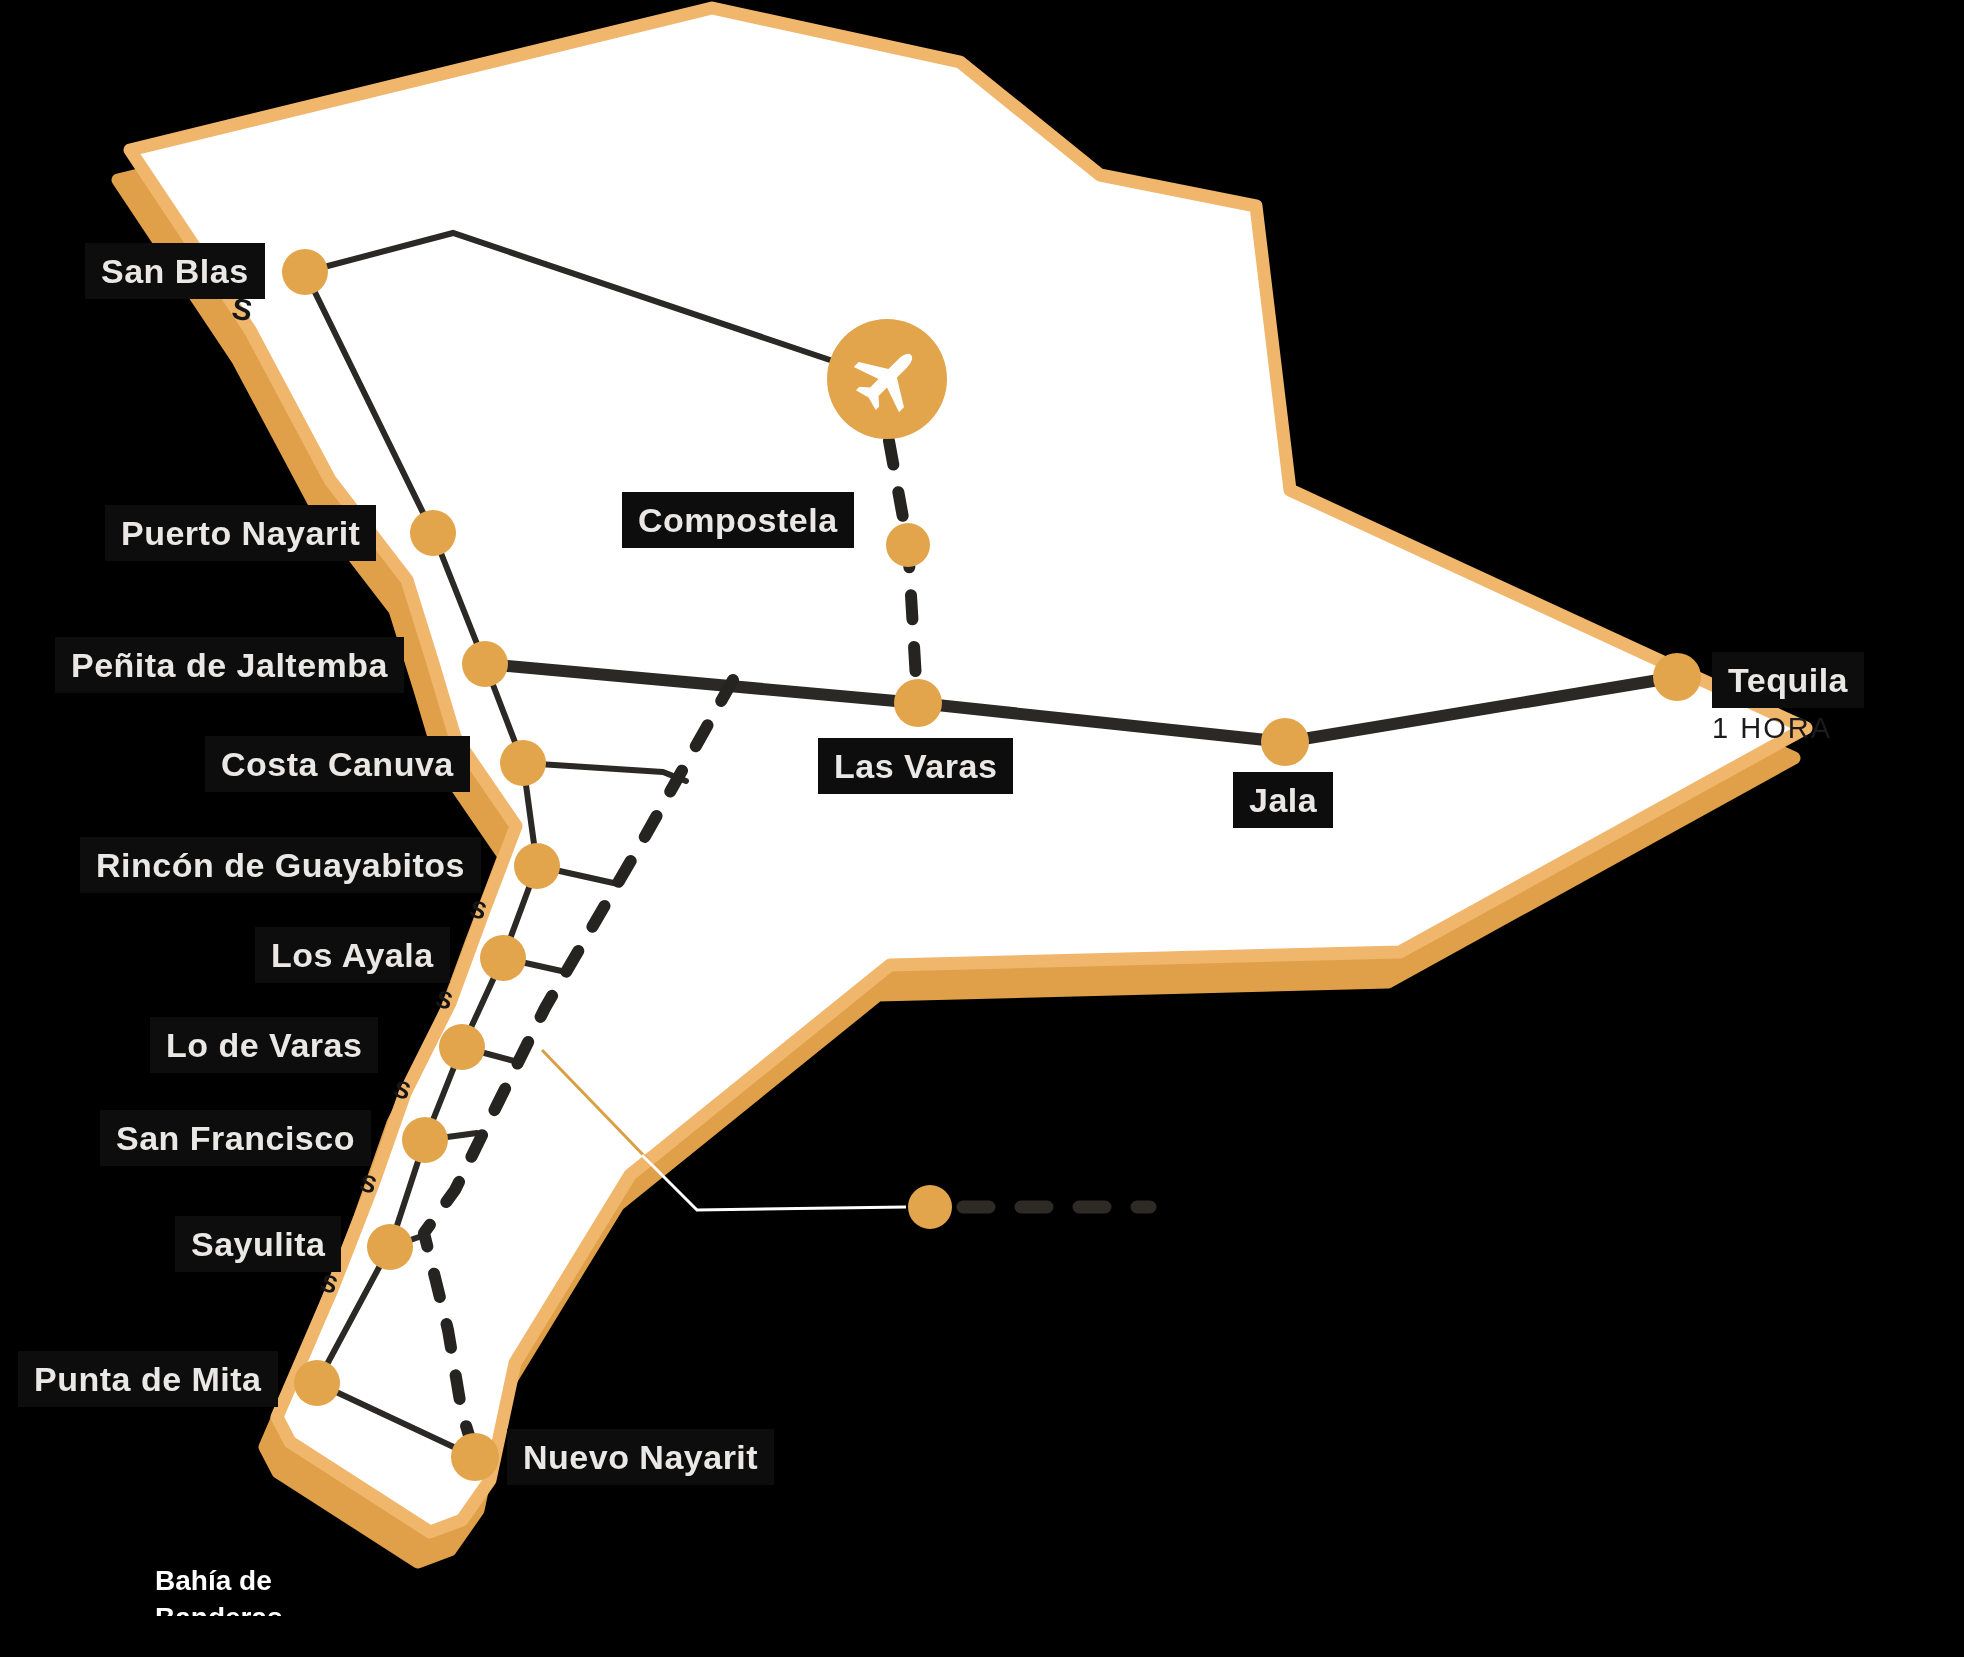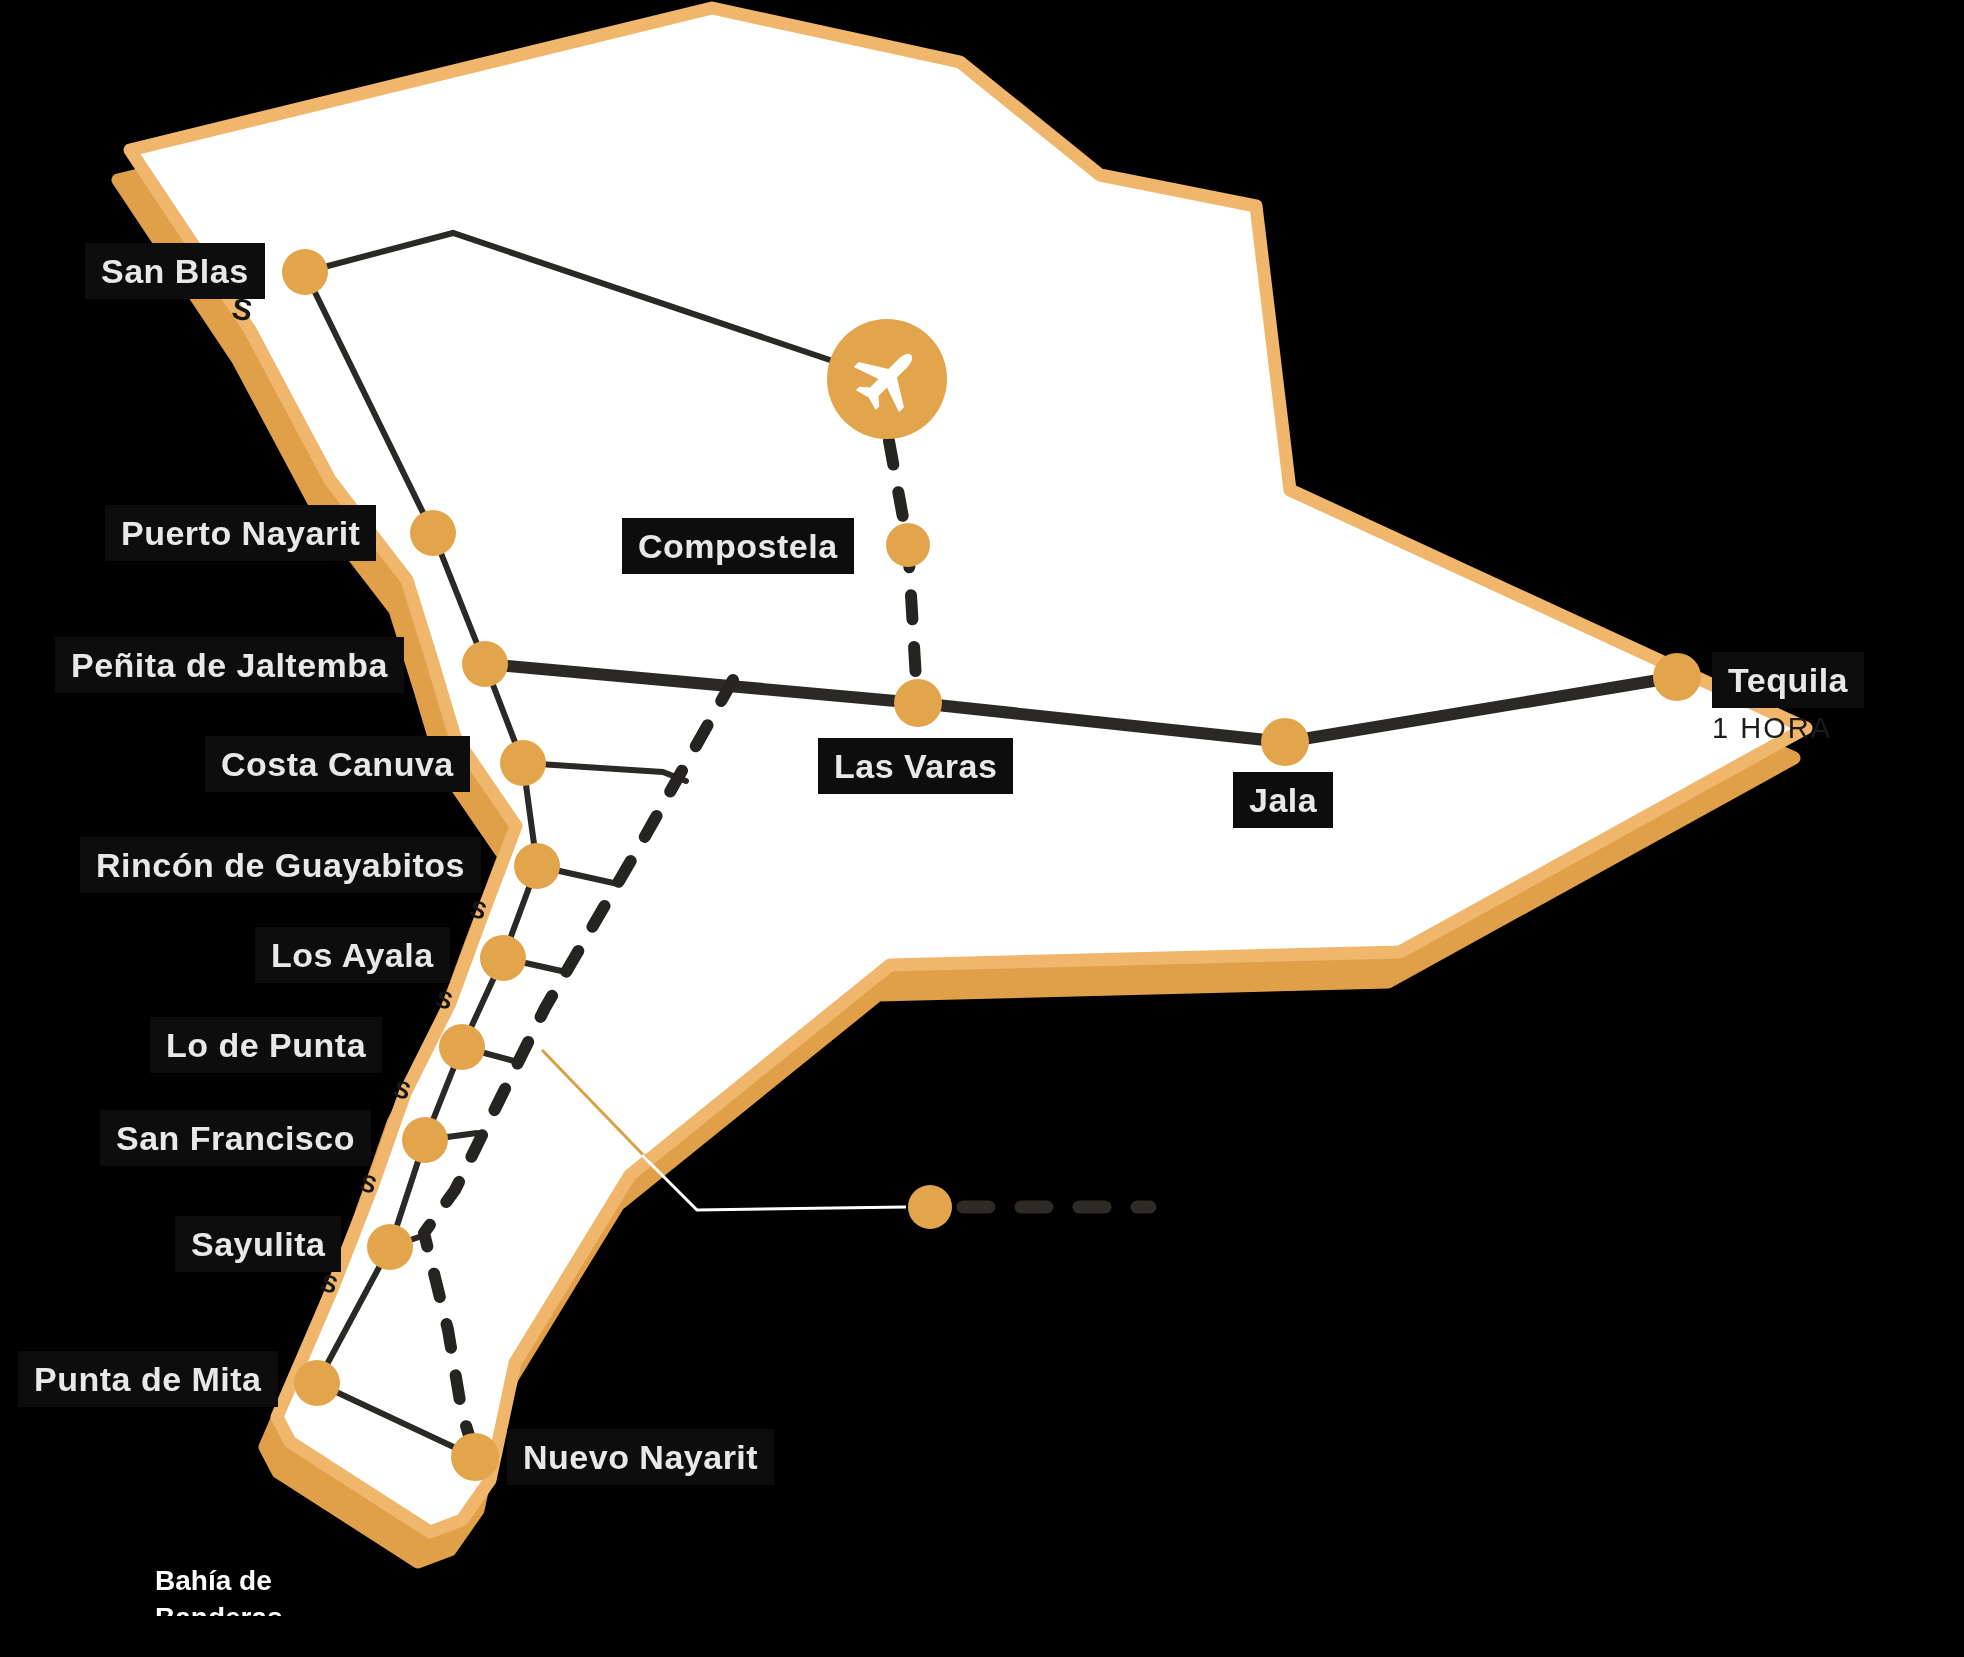--- a/index.html
+++ b/index.html
@@ -107,26 +107,26 @@
       <circle cx="930" cy="1207" r="22" fill="#e2a54c"></circle>
     </g>
   </svg>
 
   <div class="lbl" style="left:85px;top:243px">San Blas</div>
   <div class="lbl" style="left:105px;top:505px">Puerto Nayarit</div>
   <div class="lbl" style="left:55px;top:637px">Peñita de Jaltemba</div>
   <div class="lbl" style="left:205px;top:736px">Costa Canuva</div>
   <div class="lbl" style="left:80px;top:837px">Rincón de Guayabitos</div>
   <div class="lbl" style="left:255px;top:927px">Los Ayala</div>
-  <div class="lbl" style="left:150px;top:1017px">Lo de Punta</div>
+  <div class="lbl" style="left:150px;top:1017px">Lo de Varas</div>
   <div class="lbl" style="left:100px;top:1110px">San Francisco</div>
   <div class="lbl" style="left:175px;top:1216px">Sayulita</div>
   <div class="lbl" style="left:18px;top:1351px">Punta de Mita</div>
   <div class="lbl" style="left:507px;top:1429px">Nuevo Nayarit</div>
-  <div class="lbl" style="left:622px;top:518px">Compostela</div>
+  <div class="lbl" style="left:622px;top:492px">Compostela</div>
   <div class="lbl" style="left:818px;top:738px">Las Varas</div>
   <div class="lbl" style="left:1233px;top:772px">Jala</div>
   <div class="lbl" style="left:1712px;top:652px">Tequila</div>
 
   <div class="time-note" style="left:1712px;top:712px">1 HORA</div>
 
   <span class="frag frag-big" style="left:232px;top:295px;transform:rotate(10deg)">S</span>
   <span class="frag" style="left:470px;top:898px;transform:rotate(18deg)">S</span>
   <span class="frag" style="left:436px;top:988px;transform:rotate(18deg)">S</span>
   <span class="frag" style="left:394px;top:1078px;transform:rotate(18deg)">S</span>

